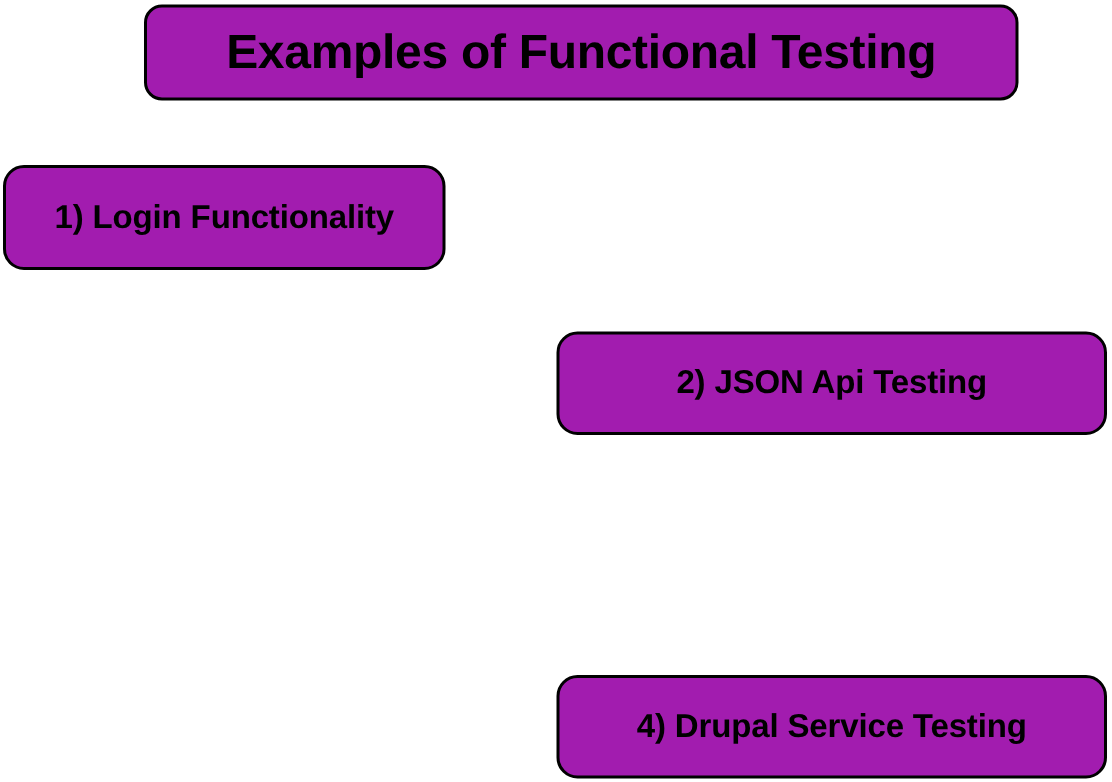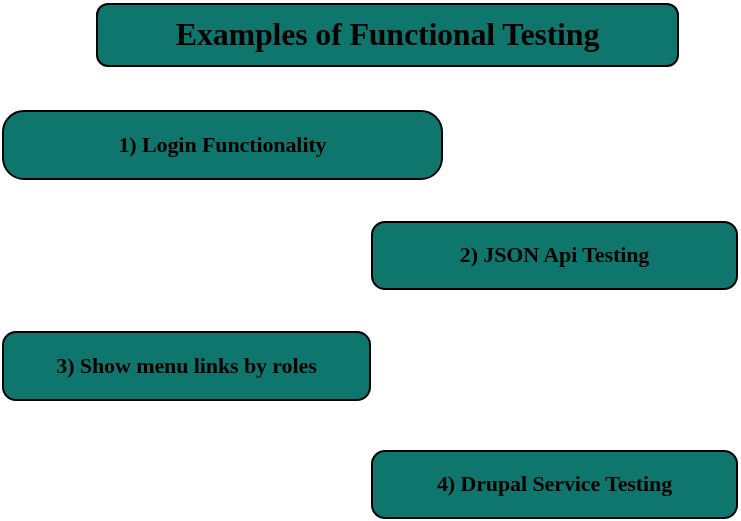--- a/index.html
+++ b/index.html
@@ -15,52 +15,50 @@
   #diagram {
     position: relative;
     width: 741px;
     height: 521px;
     background: #ffffff;
     overflow: hidden;
   }
   .node {
     position: absolute;
     box-sizing: border-box;
-    background: #0f766e;
+    background: #a21caf;
     border: 2px solid #000000;
     border-radius: 14px;
     display: flex;
     align-items: center;
     justify-content: center;
     text-align: center;
     color: #000000;
     font-weight: bold;
     line-height: 1.1;
     letter-spacing: -0.2px;
     user-select: none;
-    font-family: Liberation Serif, serif;
   }
   .node-title {
     left: 96px;
     top: 3px;
     width: 583px;
     height: 64px;
     border-radius: 12px;
     font-size: 32px;
   }
   .node-item {
     font-size: 22px;
     letter-spacing: -0.1px;
   }
   .node-1 {
     left: 2px;
     top: 110px;
-    width: 441px;
+    width: 295px;
     height: 70px;
-    border-radius: 22px;
   }
   .node-2 {
     left: 371px;
     top: 221px;
     width: 367px;
     height: 69px;
   }
   .node-3 {
     left: 2px;
     top: 331px;
@@ -85,21 +83,18 @@
   </div>
 
   <div class="node node-item node-1">
     <span>1) Login Functionality</span>
   </div>
 
   <div class="node node-item node-2">
     <span>2) JSON Api Testing</span>
   </div>
 
-  <div class="node node-item node-3">
-    <span>3) Show menu links by roles</span>
-  </div>
 
   <div class="node node-item node-4">
     <span>4) Drupal Service Testing</span>
   </div>
 
 </div>
 
 </body></html>

